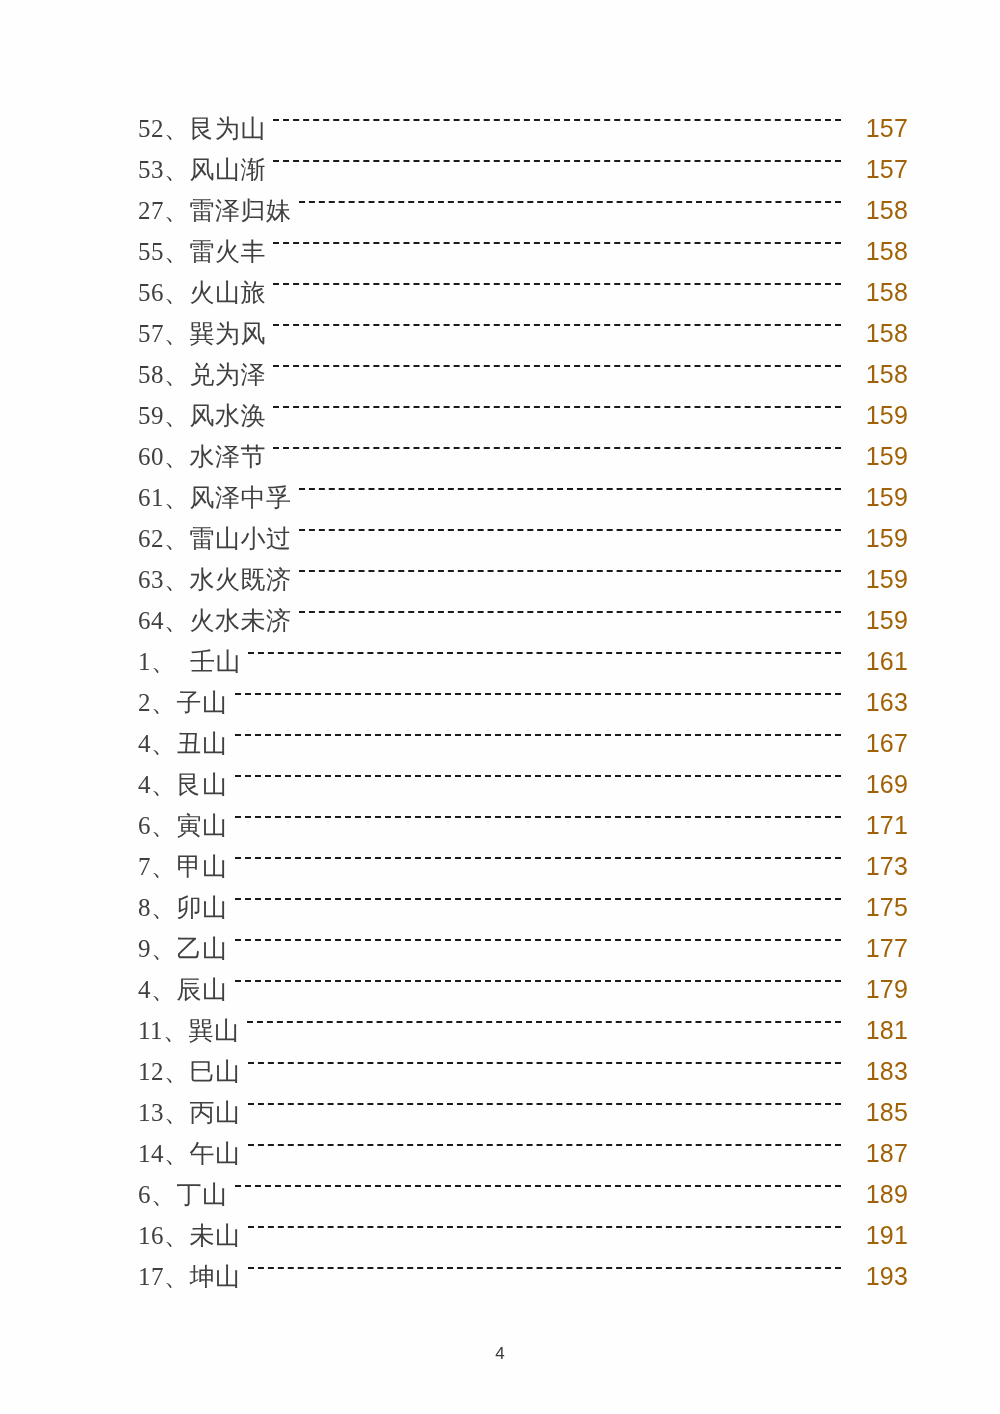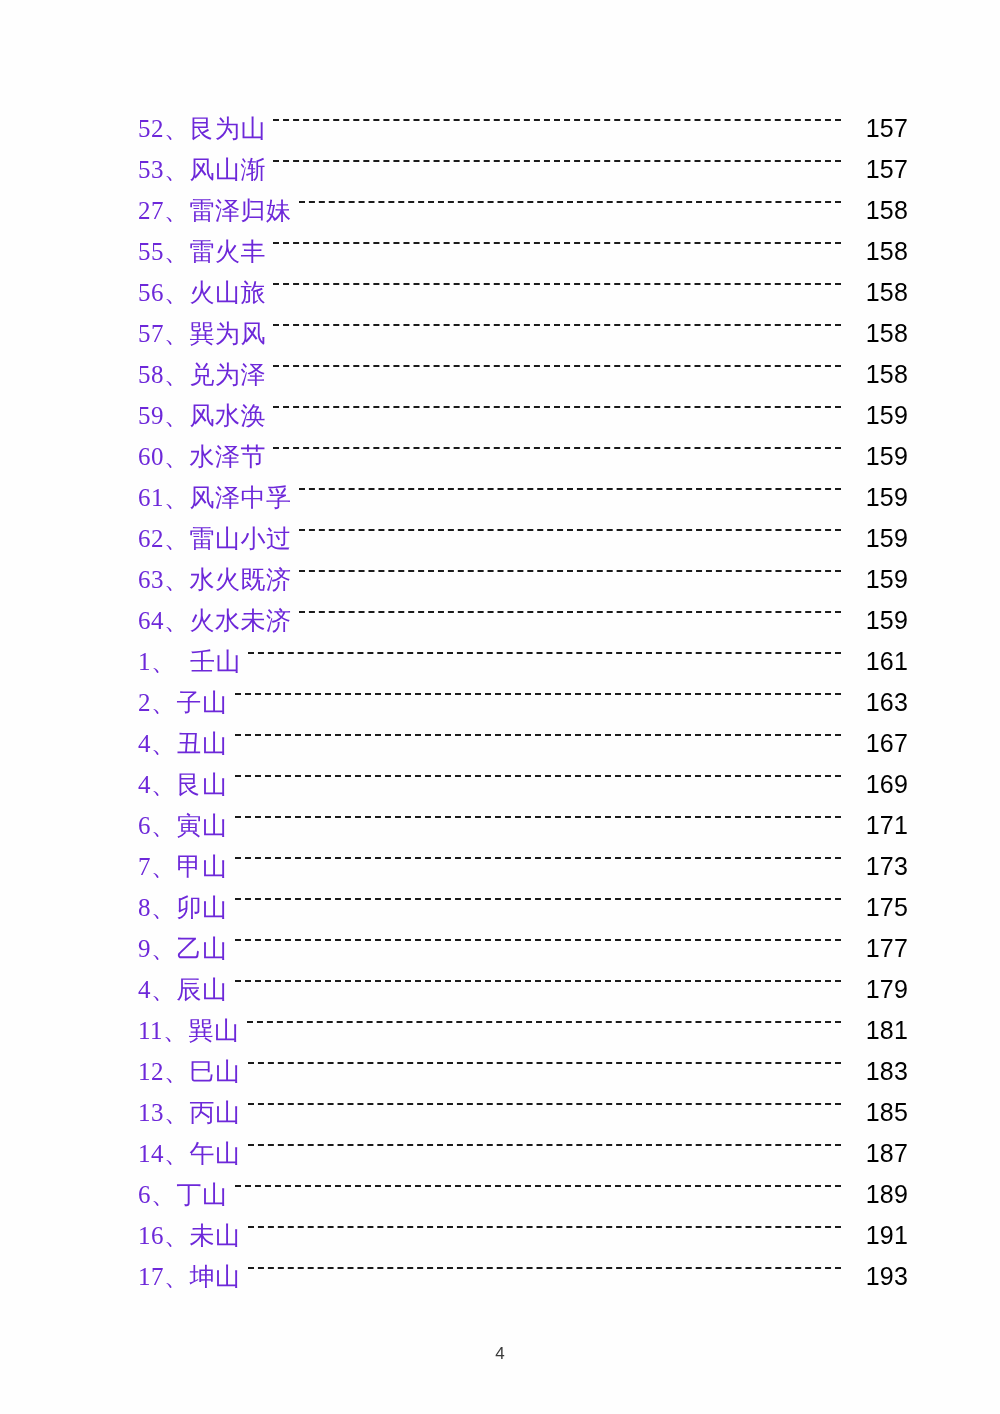--- a/index.html
+++ b/index.html
@@ -27,21 +27,21 @@
     height: 41px;
     width: 100%;
     color: #141414;
   }
   .entry-label {
     white-space: pre;
     flex: 0 0 auto;
     font-size: 25px;
     line-height: 41px;
     letter-spacing: 0.5px;
-    color: #6d28d9;
+    color: #404040;
     font-family: "Liberation Serif", "DejaVu Serif", serif;
   }
   .leader {
     flex: 1 1 auto;
     position: relative;
     height: 41px;
     margin: 0 9px 0 7px;
     min-width: 20px;
   }
   .leader::before {
@@ -52,21 +52,21 @@
     top: 23px;
     height: 0;
     border-top: 2.4px dashed #1a1a1a;
   }
   .page-num {
     flex: 0 0 58px;
     text-align: right;
     font-size: 25px;
     line-height: 41px;
     font-family: "Liberation Sans", "DejaVu Sans", sans-serif;
-    color: #000000;
+    color: #a16207;
     letter-spacing: 0.2px;
   }
   .folio {
     position: absolute;
     left: 0;
     right: 0;
     top: 1344px;
     text-align: center;
     font-size: 17px;
     color: #3a3a3a;

